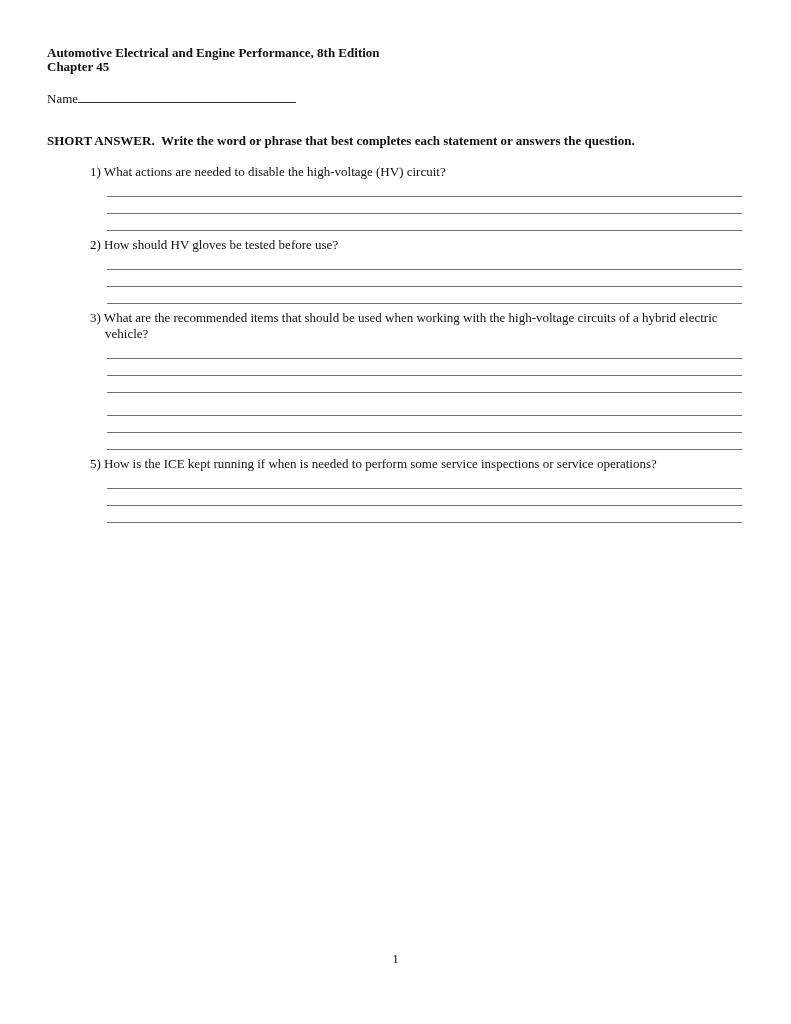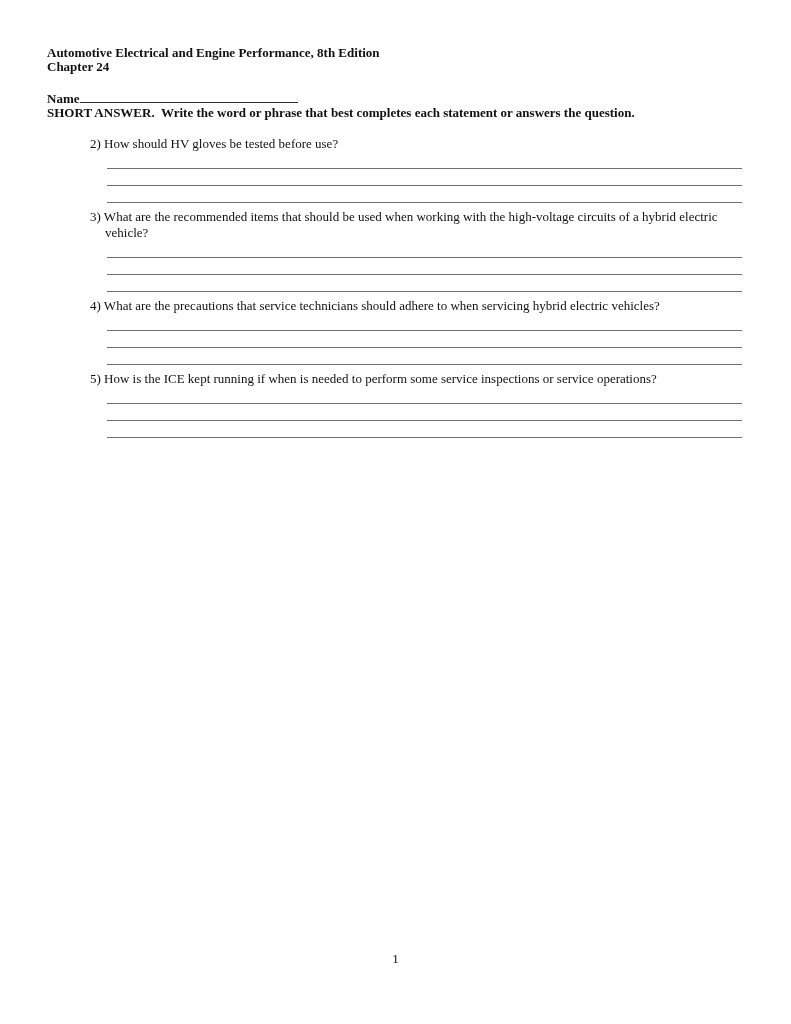--- a/index.html
+++ b/index.html
@@ -22,29 +22,30 @@
   .doc-title, .doc-chapter {
     font-weight: bold;
     font-size: 13px;
     line-height: 14px;
   }
   .name-row {
     margin-top: 15px;
     height: 16px;
     font-size: 13px;
   }
-  .name-label { font-weight: bold; }
+  .name-label { font-weight: normal; }
   .name-line {
     display: inline-block;
     width: 218px;
     height: 14px;
     border-bottom: 1.5px solid #2b2b2b;
     vertical-align: baseline;
   }
   .instruction {
+    margin-top: 28px;
     font-weight: bold;
     font-size: 13px;
     line-height: 15px;
     white-space: pre-wrap;
   }
   .questions { }
   .question { margin-top: 6px; }
   .question:first-child { margin-top: 16px; }
   .question-text {
     font-size: 13px;
@@ -69,52 +70,59 @@
     font-size: 13px;
   }
 </style>
 </head>
 <body>
 
 <div class="sheet">
 
   <div class="doc-header">
     <div class="doc-title">Automotive Electrical and Engine Performance, 8th Edition</div>
-    <div class="doc-chapter">Chapter 24</div>
+    <div class="doc-chapter">Chapter 45</div>
   </div>
 
   <div class="name-row">
     <span class="name-label">Name</span><span class="name-line"></span>
   </div>
 
   <div class="instruction">SHORT ANSWER.  Write the word or phrase that best completes each statement or answers the question.</div>
 
   <div class="questions">
 
+    <div class="question">
+      <div class="question-text"><span>1)</span> <span>What actions are needed to disable the high-voltage (HV) circuit?</span></div>
+      <div class="answer-lines">
+        <div class="answer-line"></div>
+        <div class="answer-line"></div>
+        <div class="answer-line"></div>
+      </div>
+    </div>
 
     <div class="question">
       <div class="question-text"><span>2)</span> <span>How should HV gloves be tested before use?</span></div>
       <div class="answer-lines">
         <div class="answer-line"></div>
         <div class="answer-line"></div>
         <div class="answer-line"></div>
       </div>
     </div>
 
     <div class="question">
       <div class="question-text"><span>3)</span> <span>What are the recommended items that should be used when working with the high-voltage circuits of a hybrid electric vehicle?</span></div>
       <div class="answer-lines">
         <div class="answer-line"></div>
         <div class="answer-line"></div>
         <div class="answer-line"></div>
       </div>
     </div>
 
     <div class="question">
-      <div class="question-text"><span>4)</span> <span>What are the precautions that service technicians should adhere to when servicing hybrid electric vehicles?</span></div>
       <div class="answer-lines">
         <div class="answer-line"></div>
         <div class="answer-line"></div>
         <div class="answer-line"></div>
       </div>
     </div>
 
     <div class="question">
       <div class="question-text"><span>5)</span> <span>How is the ICE kept running if when is needed to perform some service inspections or service operations?</span></div>
       <div class="answer-lines">

